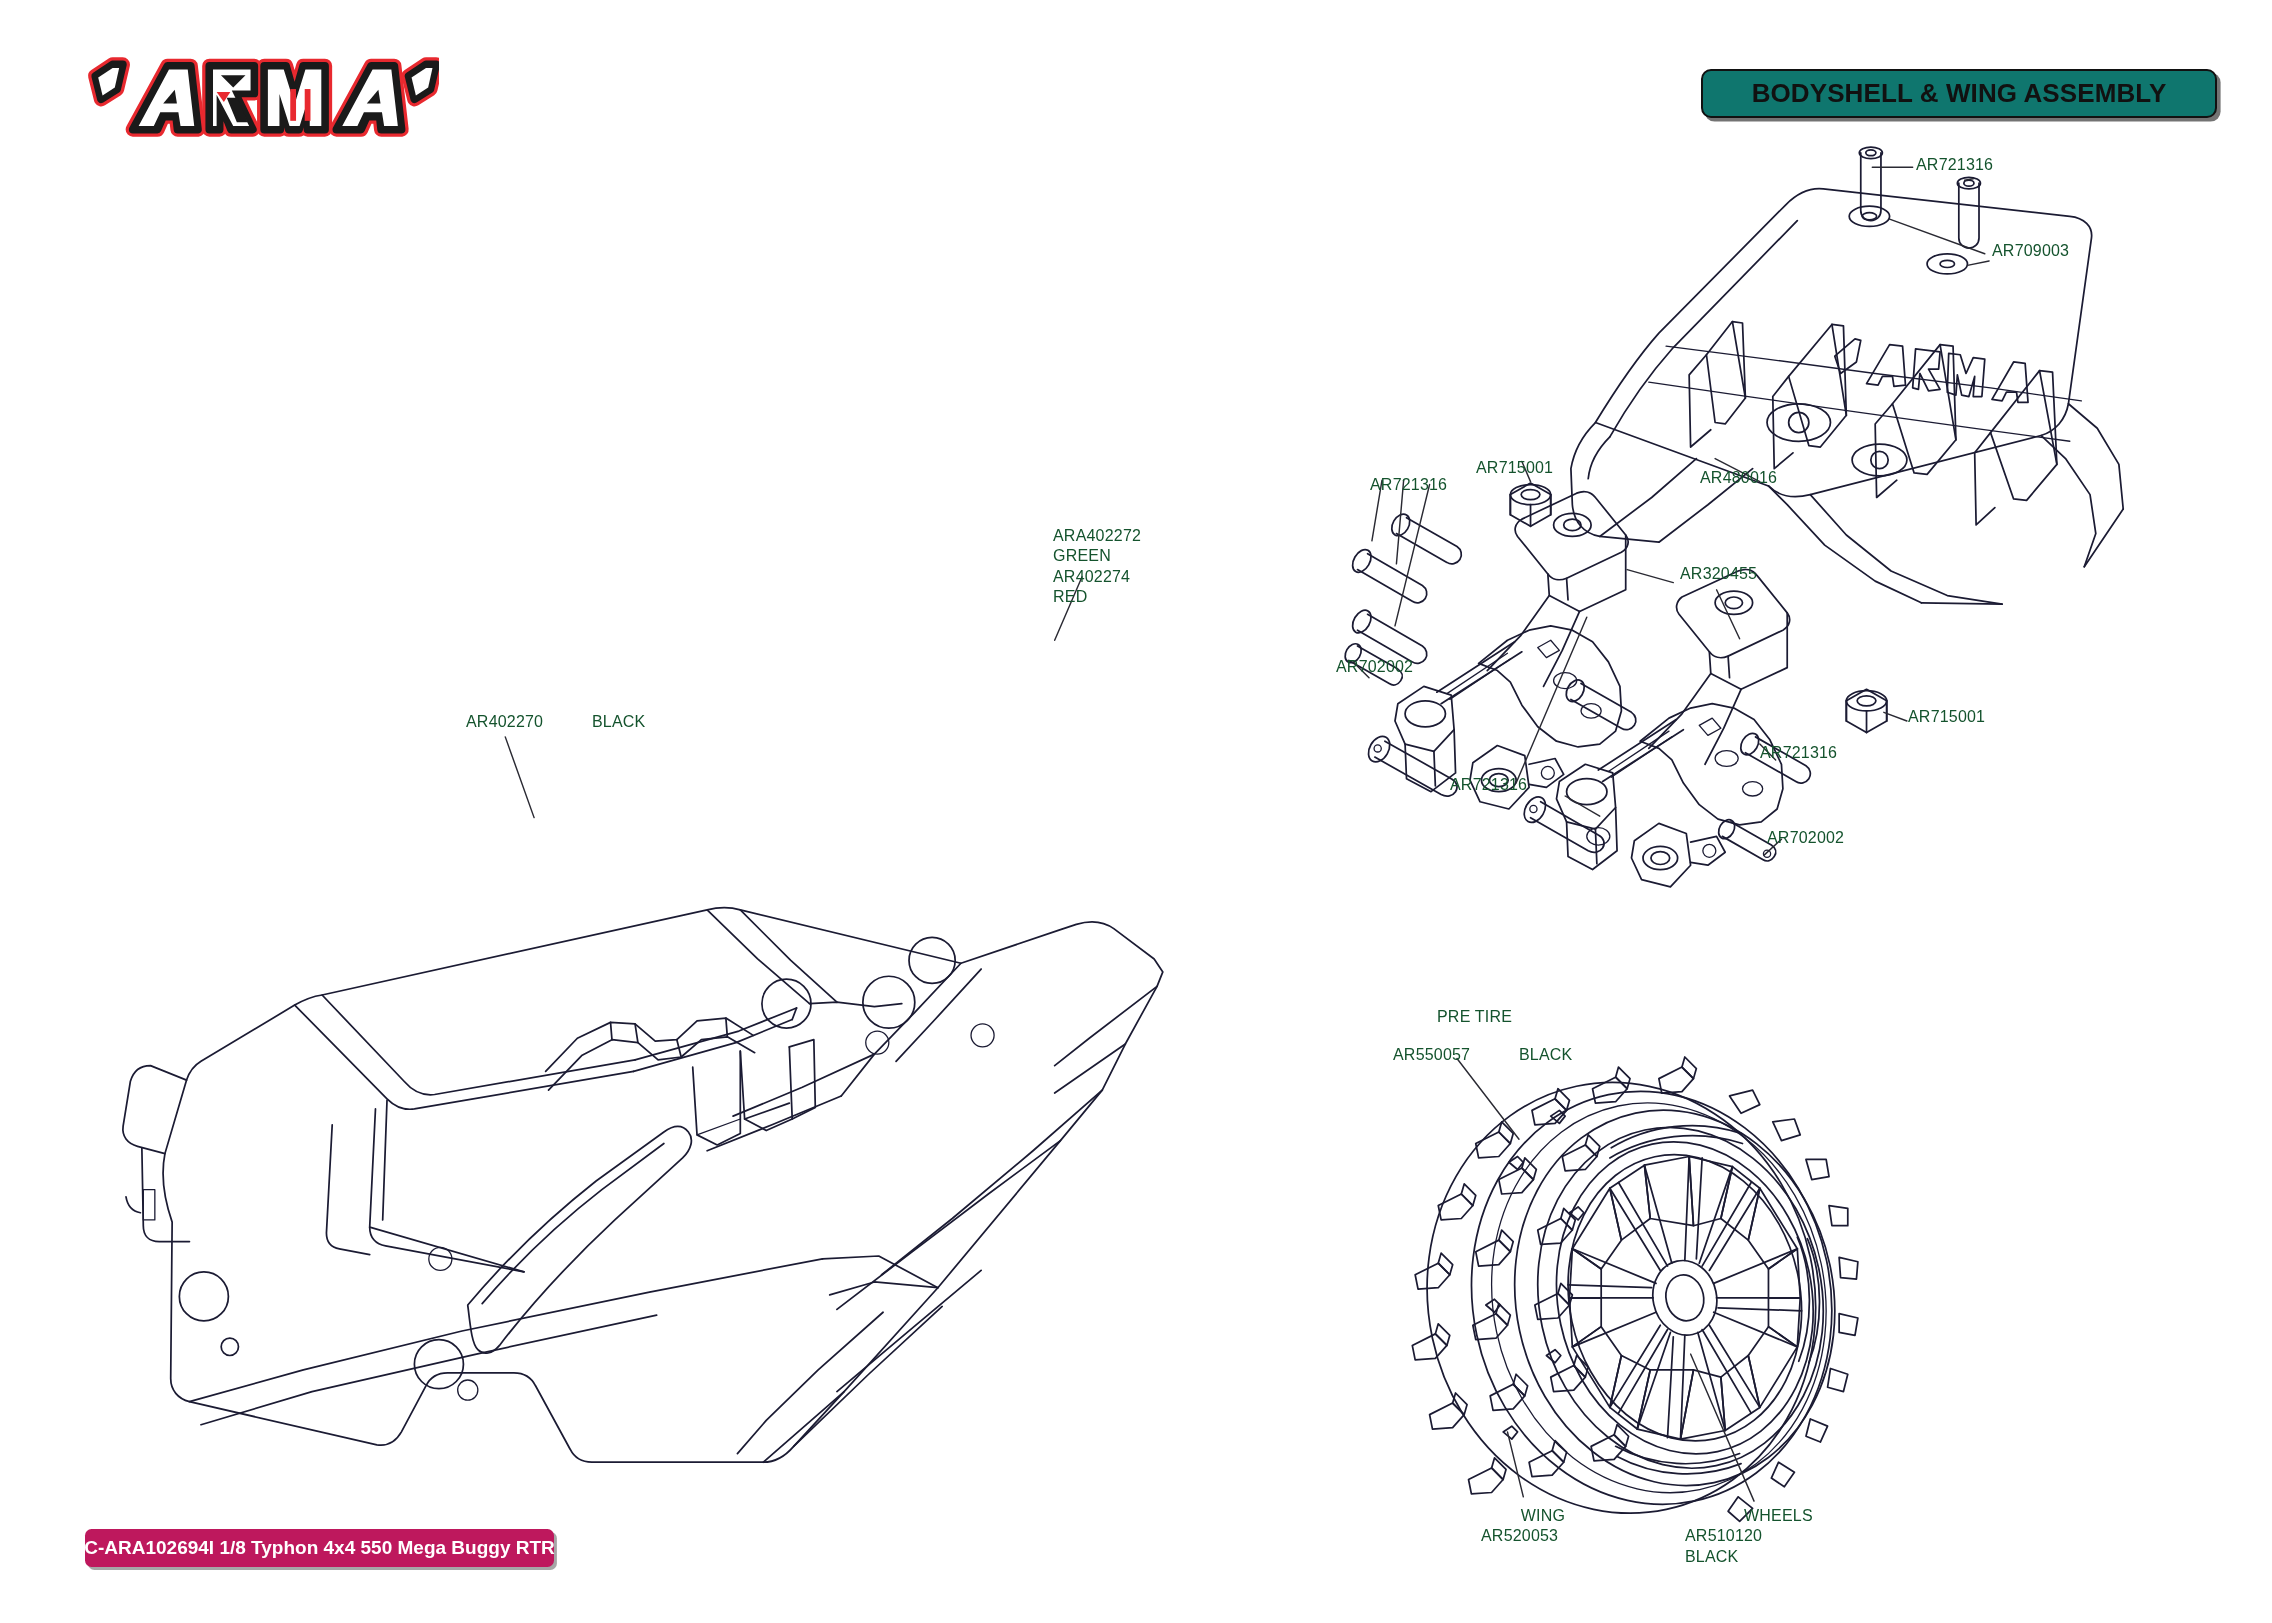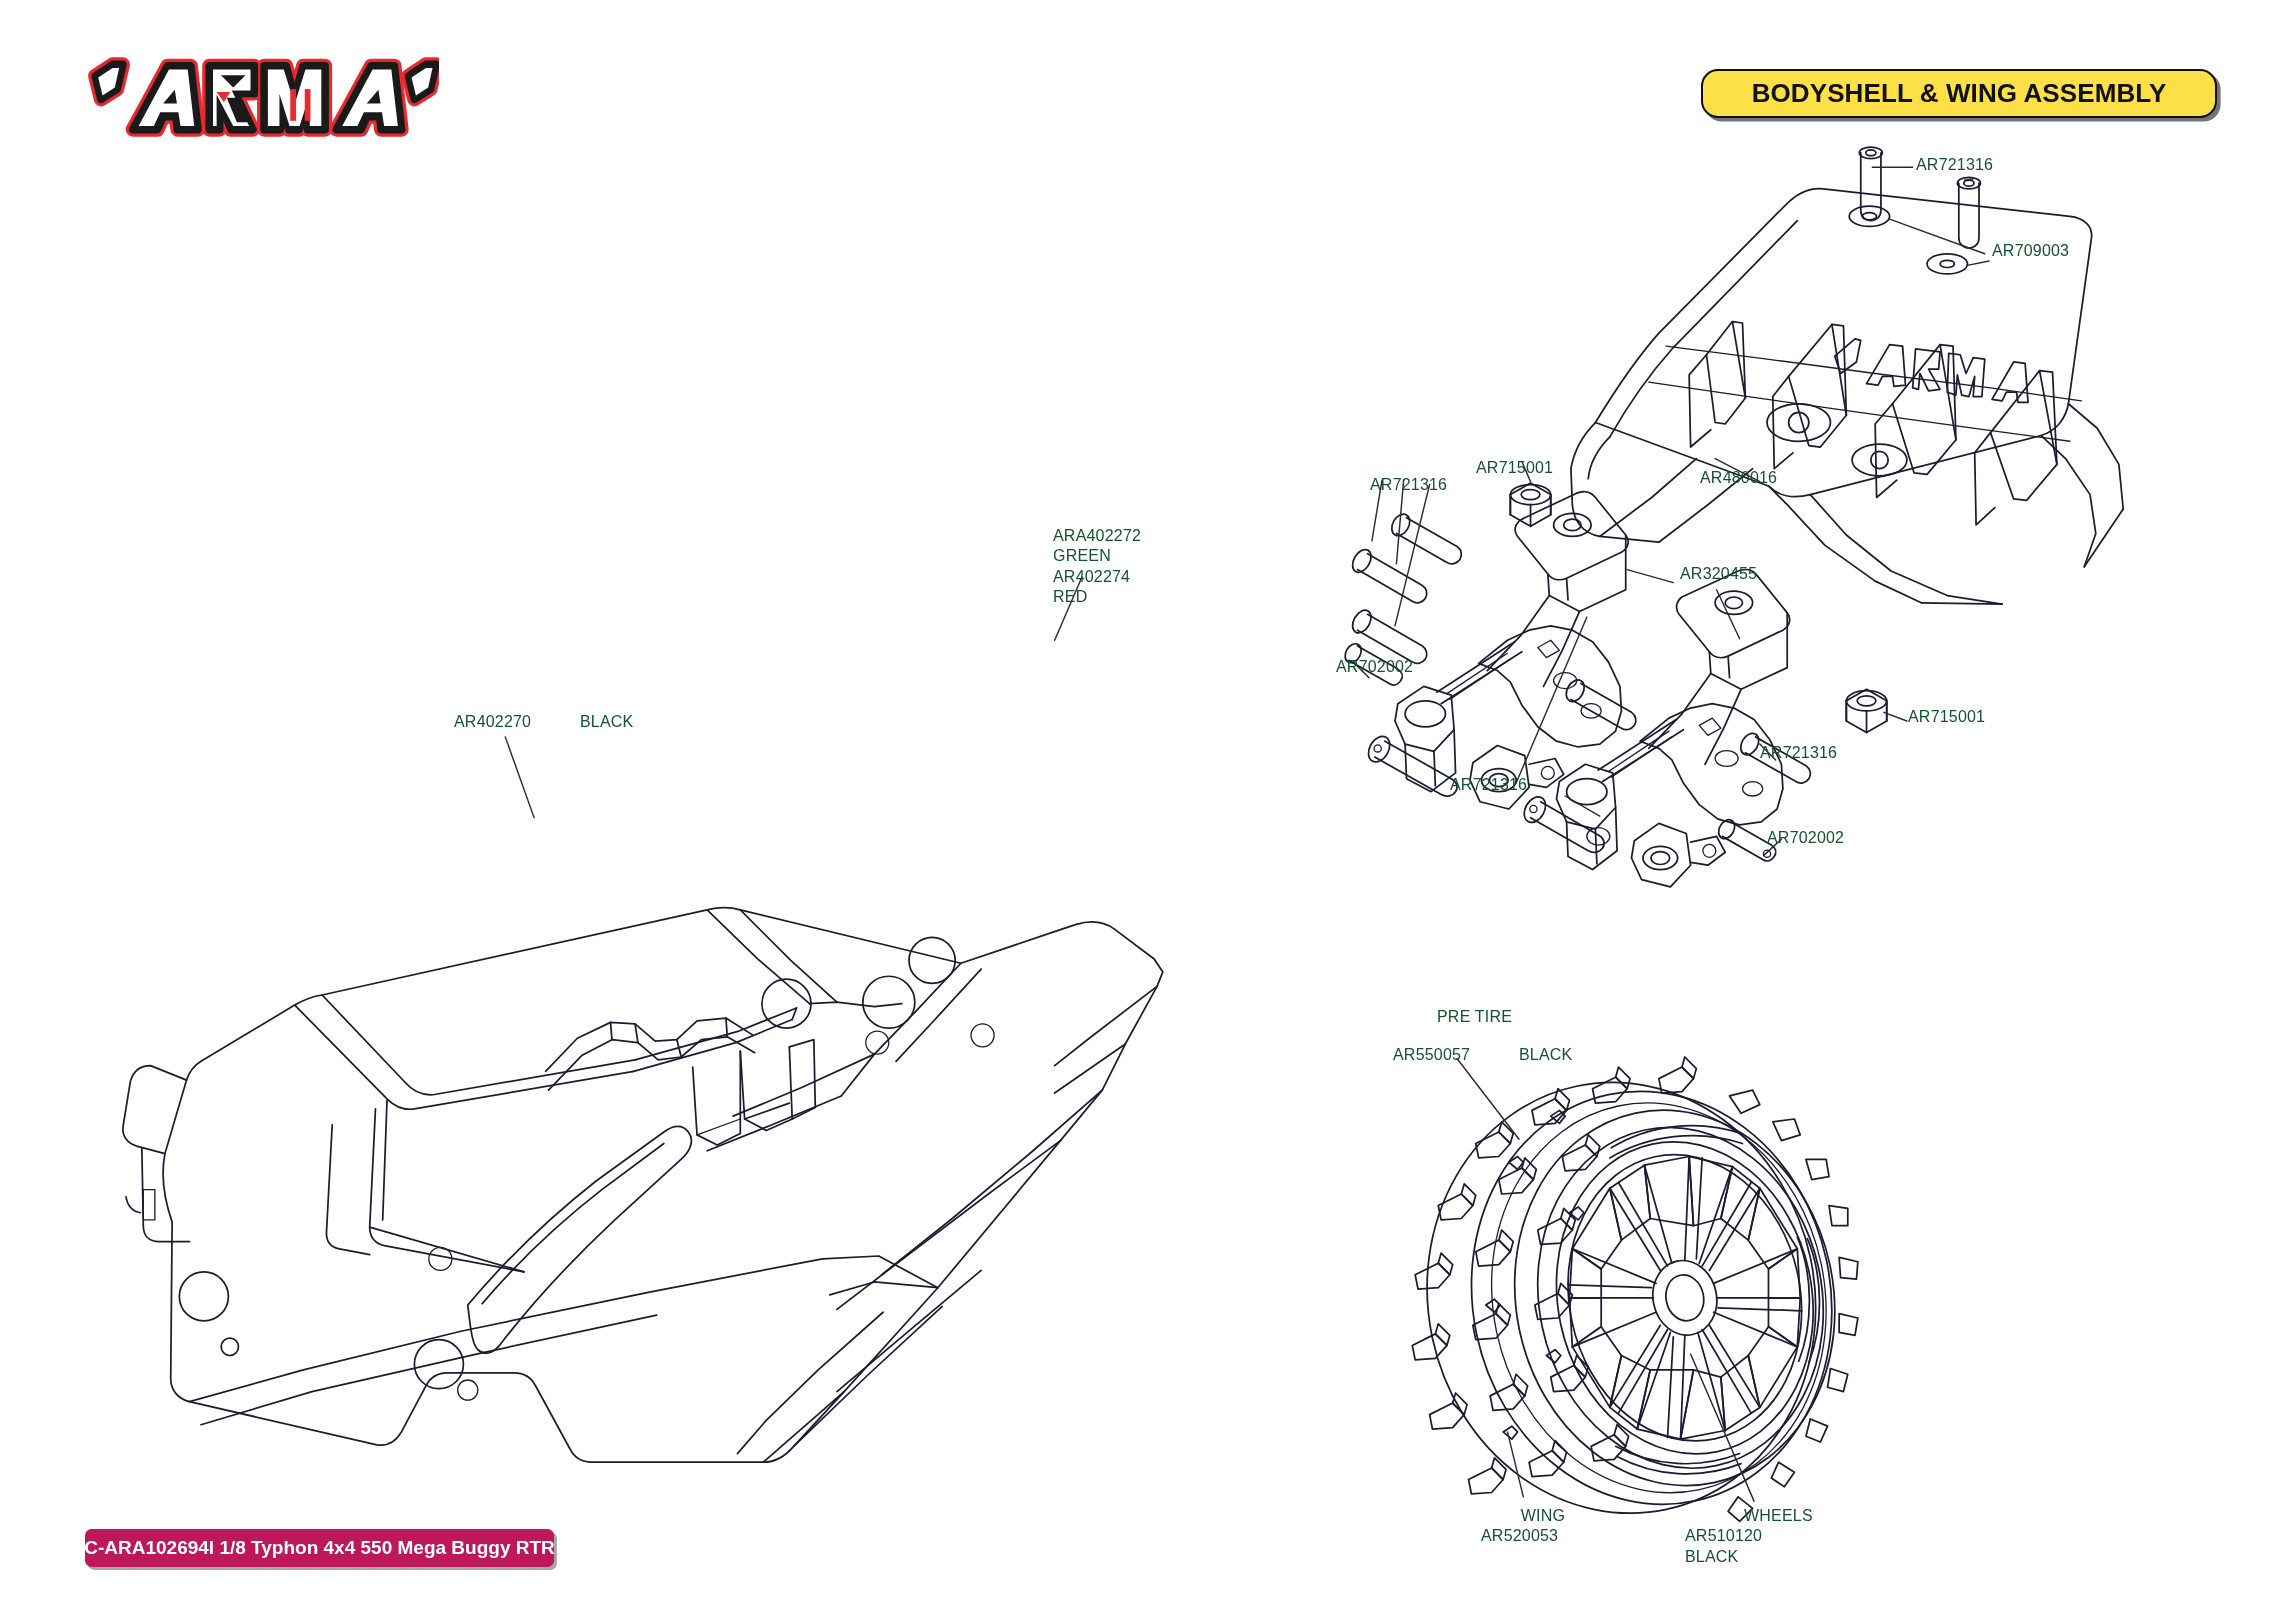--- a/index.html
+++ b/index.html
@@ -6,21 +6,21 @@
   body{width:2273px;height:1623px;position:relative;overflow:hidden;
        font-family:"Liberation Sans",sans-serif;color:#2a2a33;}
   .page{position:absolute;inset:0;}
 
   
   #logo{position:absolute;left:78px;top:50px;width:361px;height:94px;}
   #logo svg{width:100%;height:100%;display:block;}
 
   
   #title-box{position:absolute;left:1701px;top:69px;width:512px;height:45px;
-             border:2.2px solid #111;border-radius:17px;background:#fde047;
+             border:2.2px solid #111;border-radius:10px;background:#0f766e;
              display:flex;align-items:center;justify-content:center;
              box-shadow:3.6px 3.6px 0 0 rgba(0,0,0,.55);}
   #title-box span{font-size:26px;font-weight:bold;letter-spacing:0.1px;color:#111;
                   white-space:nowrap;font-family:"Liberation Sans",sans-serif;}
 
   
   #kit-box{position:absolute;left:85px;top:1529px;width:469px;height:38px;
            background:#be185d;border-radius:6.5px;display:flex;align-items:center;
            justify-content:center;box-shadow:2.9px 2.9px 0 0 rgba(0,0,0,.35);}
   #kit-box span{color:#fff;font-size:19px;font-weight:bold;white-space:nowrap;}
@@ -598,21 +598,21 @@
       <line class="lead" x1="2446" y1="1186" x2="2470" y2="1164"></line>
 
       <line class="lead" x1="2020" y1="1468" x2="2106" y2="1580"></line>
 
       <line class="lead" x1="2112" y1="2076" x2="2090" y2="1986"></line>
 
       <line class="lead" x1="2432" y1="2082" x2="2344" y2="1878"></line>
     </g>
   </svg>
 
-  <div class="lbl" style="left:454px;top:713px;">
+  <div class="lbl" style="left:466px;top:713px;">
     <span class="row">
       <span class="pn">AR402270</span>
       <span class="cl">BLACK</span>
     </span>
   </div>
 
   <div class="lbl two" style="left:1053px;top:526px;">
     <span class="row">
       <span class="pn">ARA402272</span>
       <span class="cl">GREEN</span>

